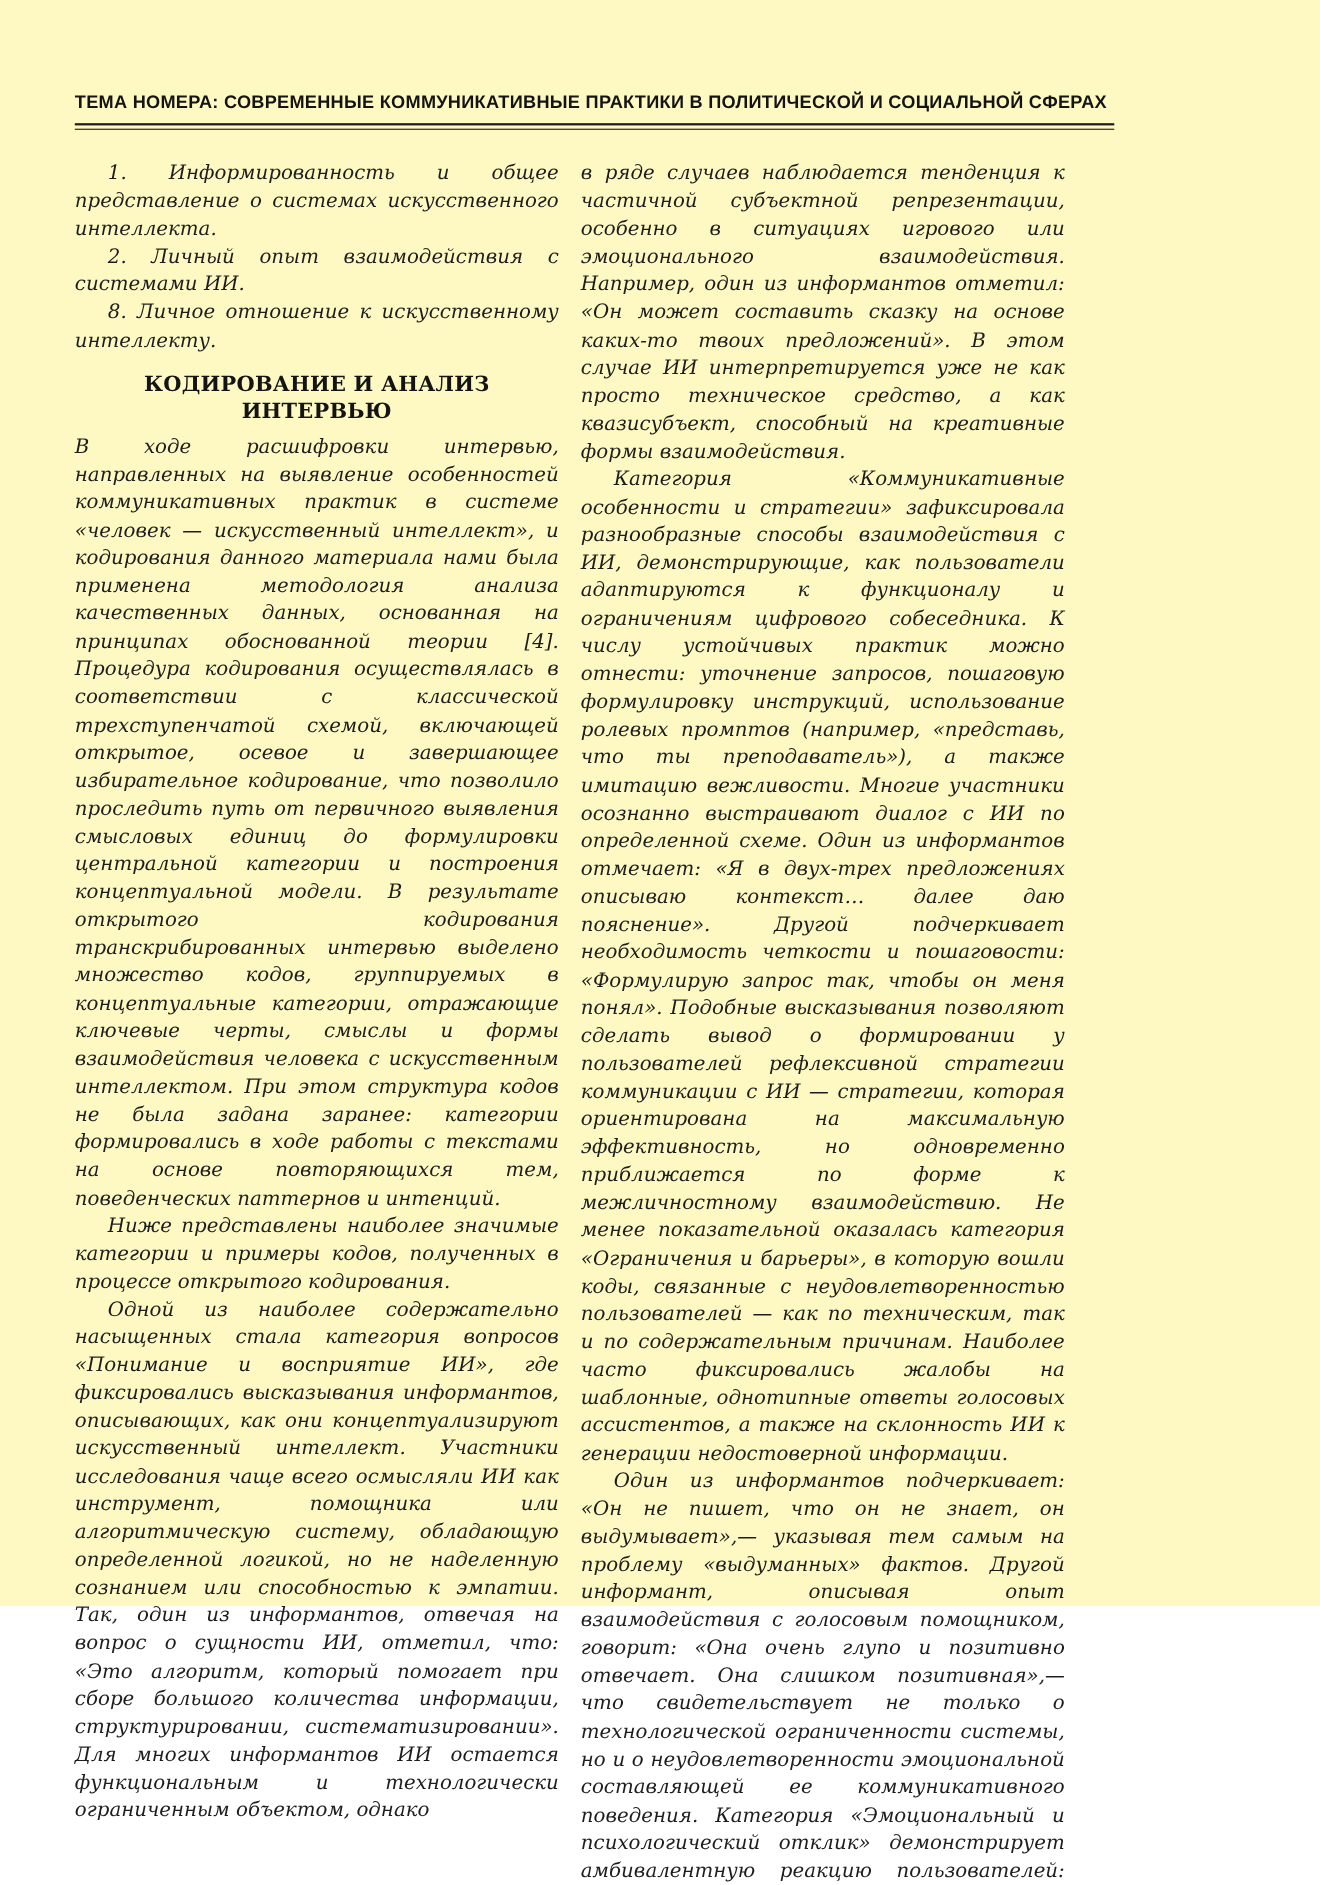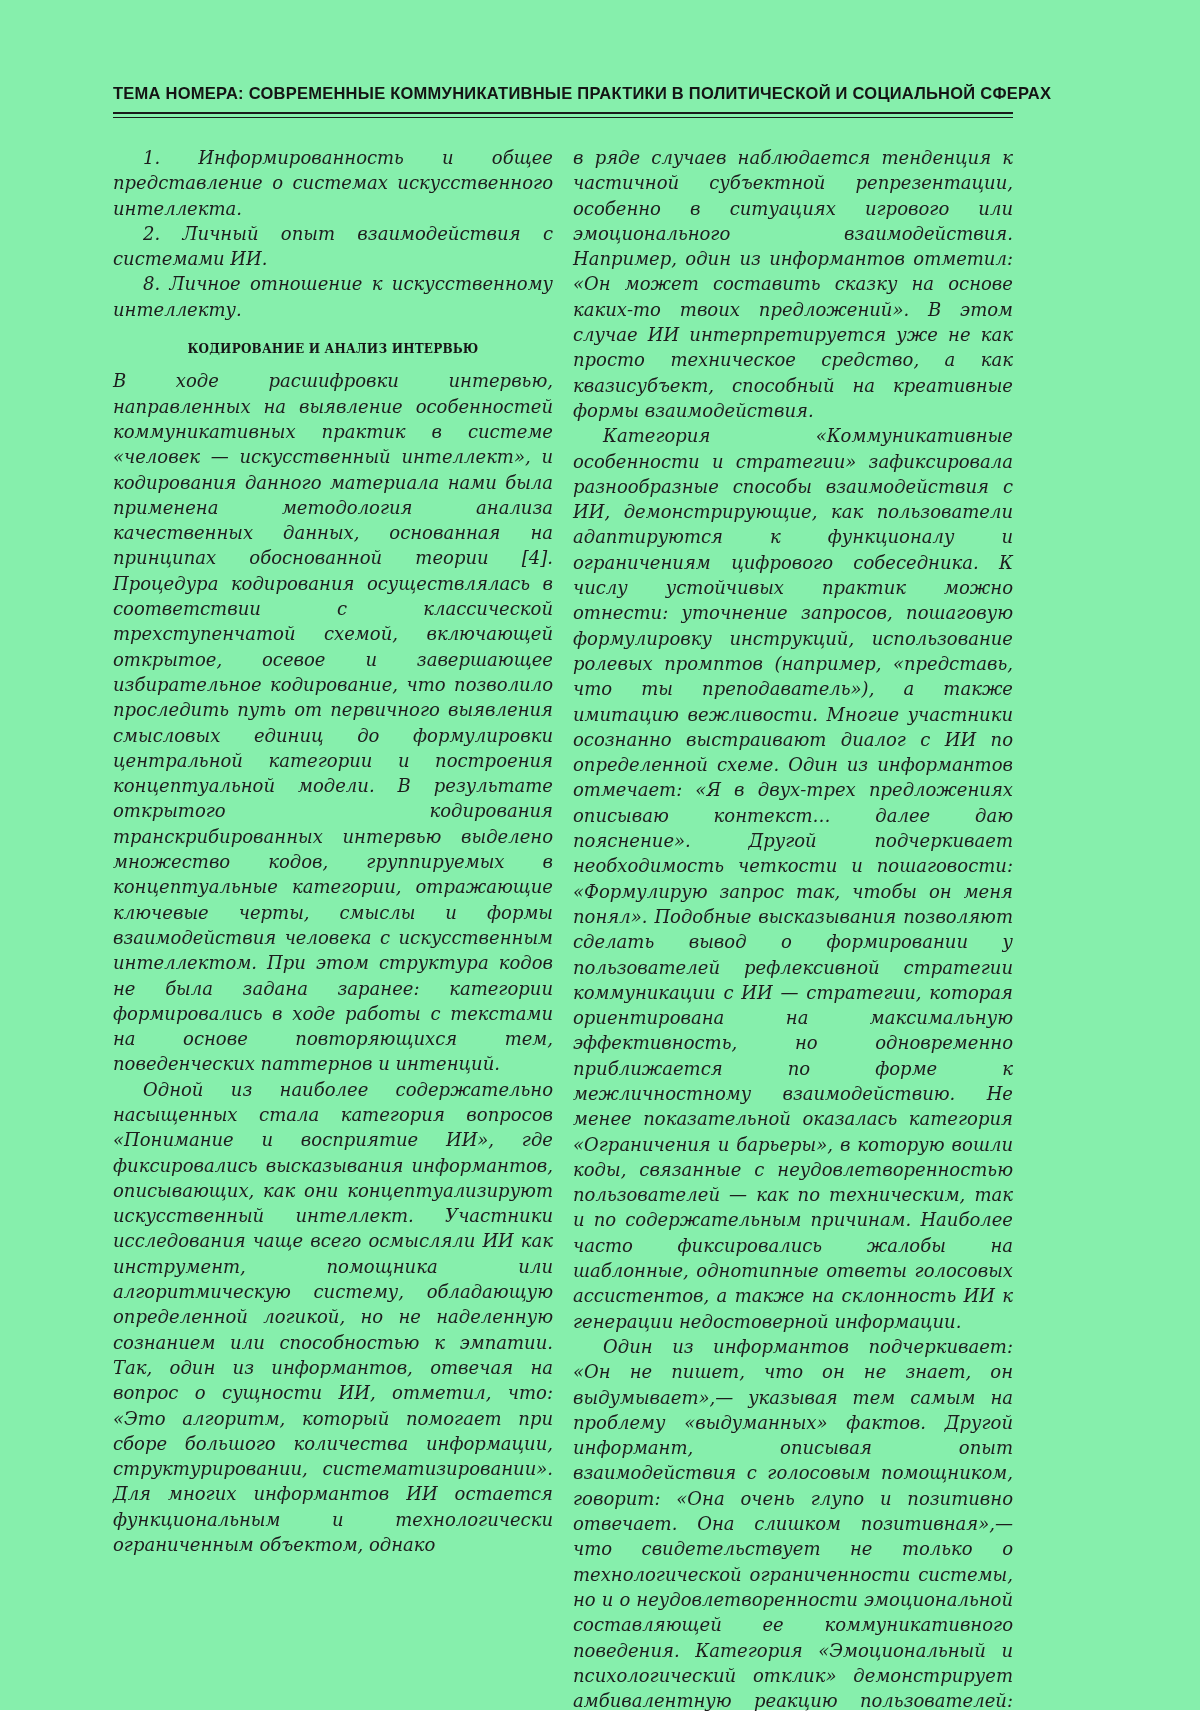--- a/index.html
+++ b/index.html
@@ -6,23 +6,23 @@
   html, body { background: #ffffff; }
   body {
     width: 1200px;
     height: 1714px;
     font-family: "DejaVu Serif", serif;
     color: #1d1d1d;
     -webkit-font-smoothing: antialiased;
   }
   .page {
     width: 1200px;
-    height: 1710px;
-    padding: 84px 187px 0 113px;
-    background: #86efac;
+    height: 1460px;
+    padding: 84px 187px 0 68px;
+    background: #fef9c3;
   }
   .head-title {
     font-family: "Liberation Sans", sans-serif;
     font-weight: 700;
     font-size: 16.5px;
     letter-spacing: 0.25px;
     color: #141414;
     white-space: nowrap;
     margin-bottom: 9px;
   }
@@ -39,21 +39,21 @@
   .col {
     width: 440px;
     font-size: 18px;
     line-height: 25.3px;
     text-align: justify;
     hyphens: auto;
   }
   .col p { text-indent: 30px; font-style: italic; }
   .col p.noindent { text-indent: 0; }
   .section-heading {
-    font-size: 12px;
+    font-size: 19px;
     font-weight: 700;
     text-align: center;
     letter-spacing: 0.2px;
     margin: 15px 0 6px 0;
     text-indent: 0;
     color: #141414;
   }
 </style>
 </head>
 <body>
@@ -68,20 +68,21 @@
   <main class="columns">
 
     <section class="col">
       <p class="indent">1.  Информированность и общее представление о системах искусственного интеллекта.</p>
       <p class="indent">2.  Личный опыт взаимодействия с системами ИИ.</p>
       <p class="indent">8.  Личное отношение к искусственному интеллекту.</p>
 
       <h2 class="section-heading">КОДИРОВАНИЕ И АНАЛИЗ ИНТЕРВЬЮ</h2>
 
       <p class="noindent">В ходе расшифровки интервью, направленных на выявление особенностей коммуникативных практик в системе «человек — искусственный интеллект», и кодирования данного материала нами была применена методология анализа качественных данных, основанная на принципах обоснованной теории [4]. Процедура кодирования осуществлялась в соответствии с классической трехступенчатой схемой, включающей открытое, осевое и завершающее избирательное кодирование, что позволило проследить путь от первичного выявления смысловых единиц до формулировки центральной категории и построения концептуальной модели. В результате открытого кодирования транскрибированных интервью выделено множество кодов, группируемых в концептуальные категории, отражающие ключевые черты, смыслы и формы взаимодействия человека с искусственным интеллектом. При этом структура кодов не была задана заранее: категории формировались в ходе работы с текстами на основе повторяющихся тем, поведенческих паттернов и интенций.</p>
+      <p class="indent">Ниже представлены наиболее значимые категории и примеры кодов, полученных в процессе открытого кодирования.</p>
       <p class="indent">Одной из наиболее содержательно насыщенных стала категория вопросов «Понимание и восприятие ИИ», где фиксировались высказывания информантов, описывающих, как они концептуализируют искусственный интеллект. Участники исследования чаще всего осмысляли ИИ как инструмент, помощника или алгоритмическую систему, обладающую определенной логикой, но не наделенную сознанием или способностью к эмпатии. Так, один из информантов, отвечая на вопрос о сущности ИИ, отметил, что: «Это алгоритм, который помогает при сборе большого количества информации, структурировании, систематизировании». Для многих информантов ИИ остается функциональным и технологически ограниченным объектом, однако</p>
     </section>
 
     <section class="col">
       <p class="noindent">в ряде случаев наблюдается тенденция к частичной субъектной репрезентации, особенно в ситуациях игрового или эмоционального взаимодействия. Например, один из информантов отметил: «Он может составить сказку на основе каких-то твоих предложений». В этом случае ИИ интерпретируется уже не как просто техническое средство, а как квазисубъект, способный на креативные формы взаимодействия.</p>
       <p class="indent">Категория «Коммуникативные особенности и стратегии» зафиксировала разнообразные способы взаимодействия с ИИ, демонстрирующие, как пользователи адаптируются к функционалу и ограничениям цифрового собеседника. К числу устойчивых практик можно отнести: уточнение запросов, пошаговую формулировку инструкций, использование ролевых промптов (например, «представь, что ты преподаватель»), а также имитацию вежливости. Многие участники осознанно выстраивают диалог с ИИ по определенной схеме. Один из информантов отмечает: «Я в двух-трех предложениях описываю контекст… далее даю пояснение». Другой подчеркивает необходимость четкости и пошаговости: «Формулирую запрос так, чтобы он меня понял». Подобные высказывания позволяют сделать вывод о формировании у пользователей рефлексивной стратегии коммуникации с ИИ — стратегии, которая ориентирована на максимальную эффективность, но одновременно приближается по форме к межличностному взаимодействию. Не менее показательной оказалась категория «Ограничения и барьеры», в которую вошли коды, связанные с неудовлетворенностью пользователей — как по техническим, так и по содержательным причинам. Наиболее часто фиксировались жалобы на шаблонные, однотипные ответы голосовых ассистентов, а также на склонность ИИ к генерации недостоверной информации.</p>
       <p class="indent">Один из информантов подчеркивает: «Он не пишет, что он не знает, он выдумывает»,— указывая тем самым на проблему «выдуманных» фактов. Другой информант, описывая опыт взаимодействия с голосовым помощником, говорит: «Она очень глупо и позитивно отвечает. Она слишком позитивная»,— что свидетельствует не только о технологической ограниченности системы, но и о неудовлетворенности эмоциональной составляющей ее коммуникативного поведения. Категория «Эмоциональный и психологический отклик» демонстрирует амбивалентную реакцию пользователей: от восторга и интереса до раздражения и настороженности. Многие информанты с энтузиазмом описывают первые впечатления от взаимодействия</p>
     </section>
 
   </main>

